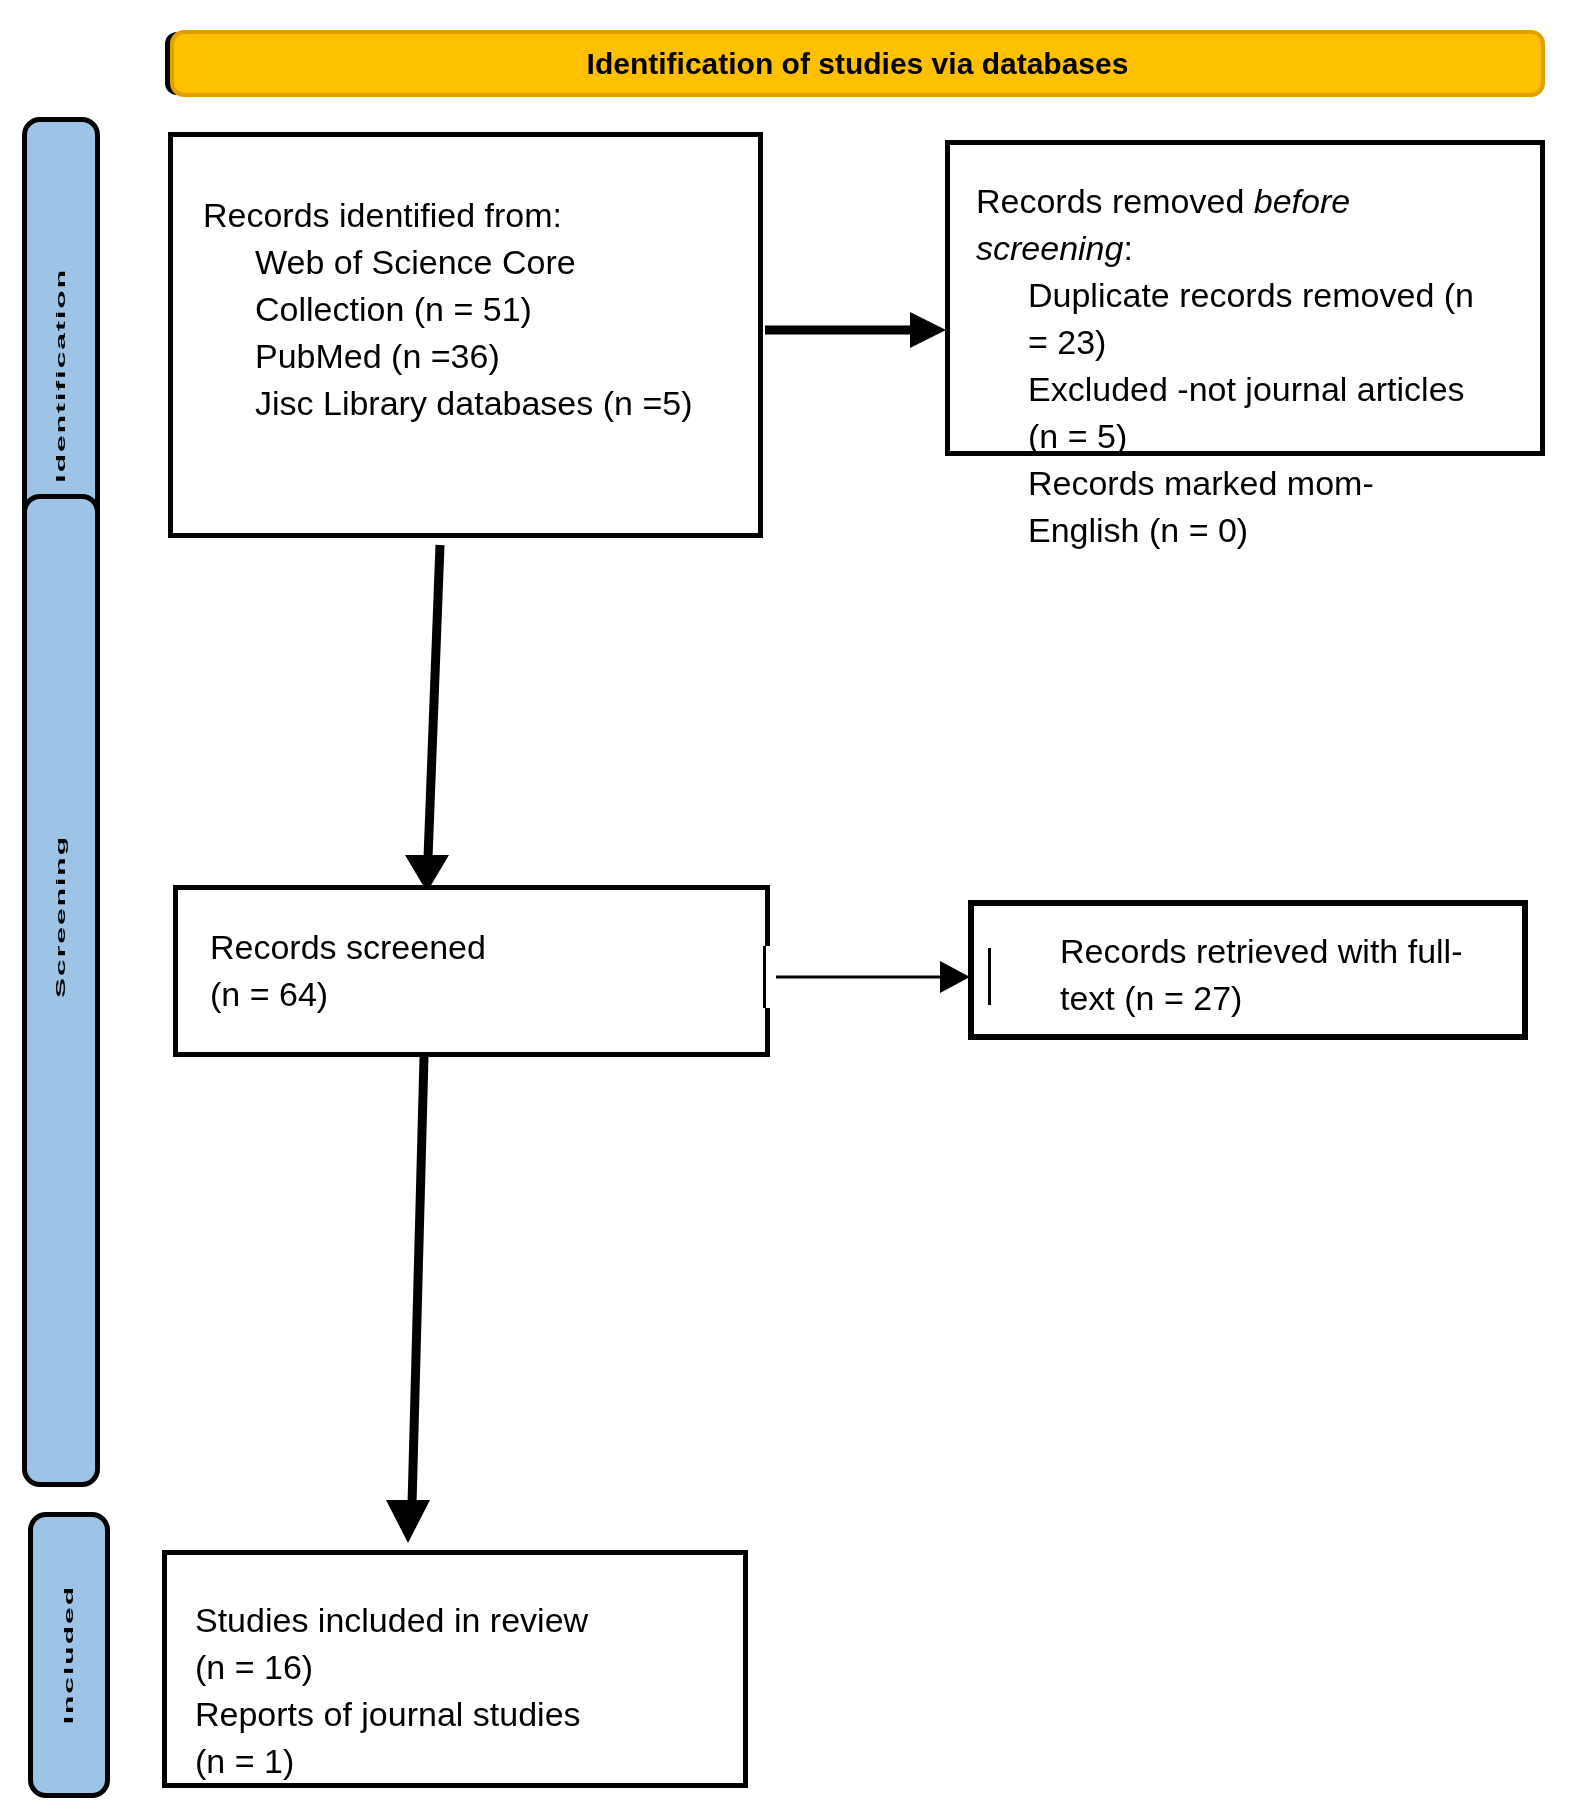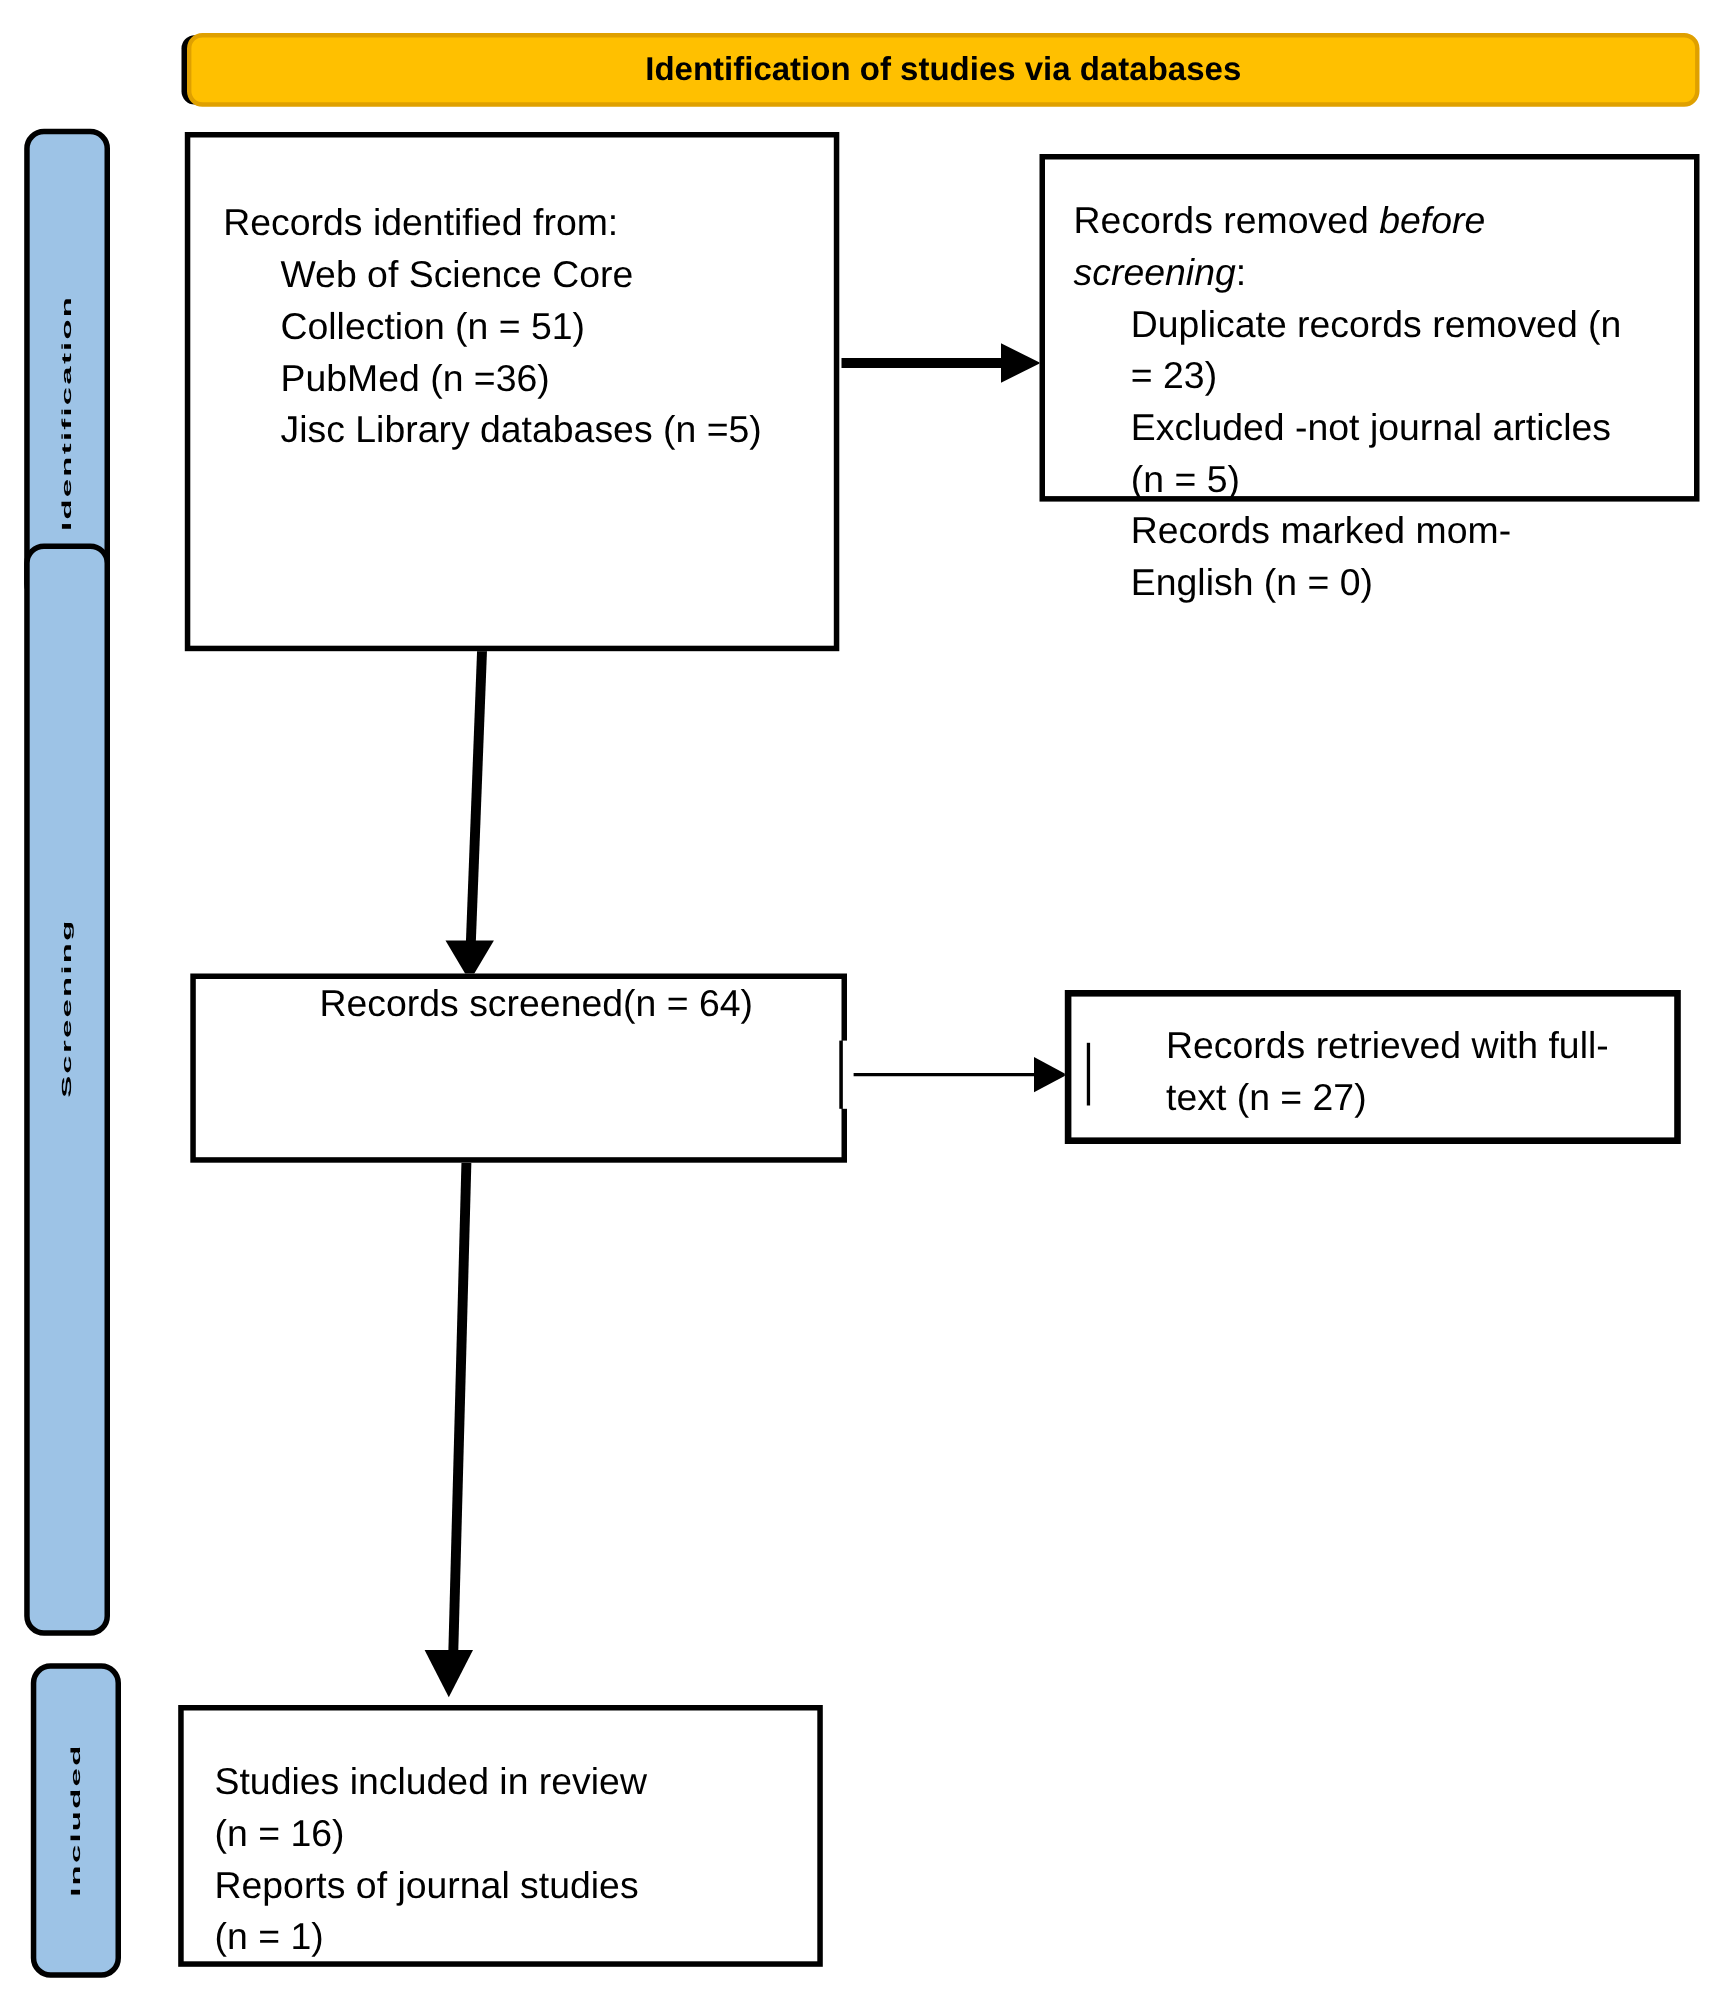--- a/index.html
+++ b/index.html
@@ -44,23 +44,23 @@
   }
 
   
   .box{
     position:absolute;
     background:#ffffff;
     border:5px solid #000;
     box-sizing:border-box;
     font-size:34px;line-height:47px;
   }
-  .box-identified{left:168px;top:120px;width:595px;height:472px;padding:55px 20px 0 30px;}
+  .box-identified{left:168px;top:132px;width:595px;height:406px;padding:55px 20px 0 30px;}
   .box-removed{left:945px;top:140px;width:600px;height:316px;padding:33px 14px 0 26px;}
-  .box-screened{left:173px;top:885px;width:597px;height:172px;display:flex;justify-content:center;padding-left:32px;}
+  .box-screened{left:173px;top:885px;width:597px;height:172px;display:flex;flex-direction:column;justify-content:center;padding-left:32px;}
   .box-retrieved{left:968px;top:900px;width:560px;height:140px;border-width:6px;padding:22px 10px 0 86px;}
   .box-included{left:162px;top:1550px;width:586px;height:238px;padding:42px 14px 18px 28px;}
   .line{white-space:nowrap;}
   .indent{padding-left:52px;}
   .it{font-style:italic;}
 
   
   .notch-white{position:absolute;left:766px;top:946px;width:10px;height:62px;background:#ffffff;}
   .notch-line{position:absolute;left:763px;top:946px;width:3px;height:62px;background:#000000;}
 

